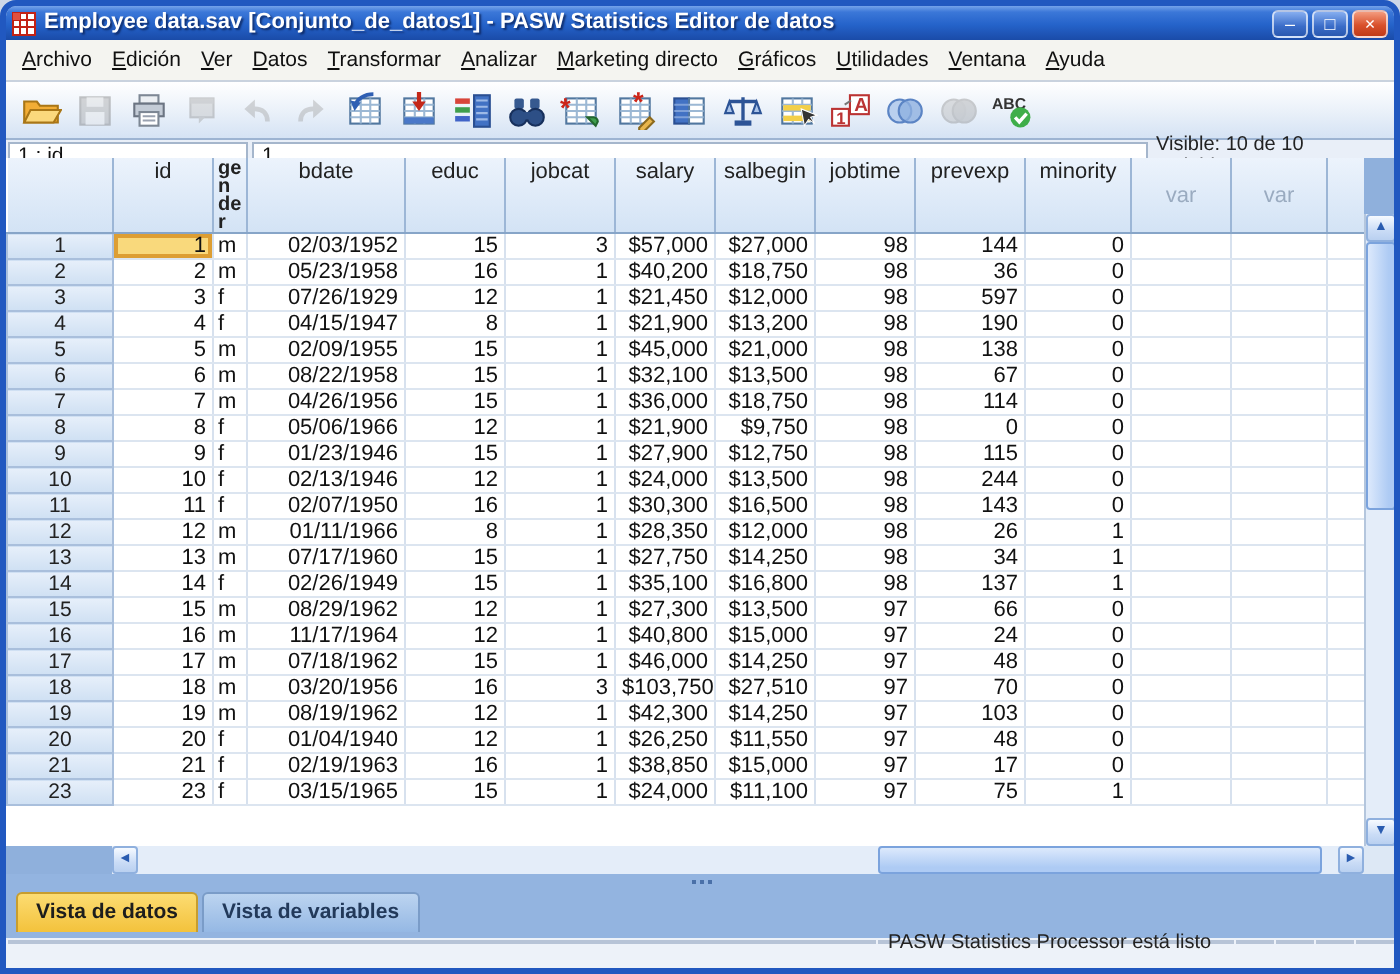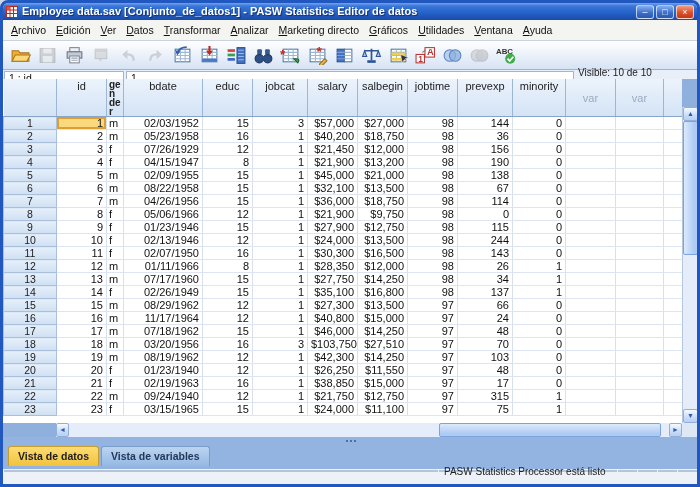--- a/index.html
+++ b/index.html
@@ -334,21 +334,21 @@
             <tr>
               <th>3</th>
               <td>3</td>
               <td class="left">f</td>
               <td>07/26/1929</td>
               <td>12</td>
               <td>1</td>
               <td>$21,450</td>
               <td>$12,000</td>
               <td>98</td>
-              <td>156</td>
+              <td>597</td>
               <td>0</td>
               <td></td>
               <td></td>
               <td></td>
             </tr>
             <tr>
               <th>4</th>
               <td>4</td>
               <td class="left">f</td>
               <td>04/15/1947</td>
@@ -600,21 +600,21 @@
               <td>103</td>
               <td>0</td>
               <td></td>
               <td></td>
               <td></td>
             </tr>
             <tr>
               <th>20</th>
               <td>20</td>
               <td class="left">f</td>
-              <td>01/23/1940</td>
+              <td>01/04/1940</td>
               <td>12</td>
               <td>1</td>
               <td>$26,250</td>
               <td>$11,550</td>
               <td>97</td>
               <td>48</td>
               <td>0</td>
               <td></td>
               <td></td>
               <td></td>
@@ -624,36 +624,20 @@
               <td>21</td>
               <td class="left">f</td>
               <td>02/19/1963</td>
               <td>16</td>
               <td>1</td>
               <td>$38,850</td>
               <td>$15,000</td>
               <td>97</td>
               <td>17</td>
               <td>0</td>
-              <td></td>
-              <td></td>
-              <td></td>
-            </tr>
-            <tr>
-              <th>22</th>
-              <td>22</td>
-              <td class="left">m</td>
-              <td>09/24/1940</td>
-              <td>12</td>
-              <td>1</td>
-              <td>$21,750</td>
-              <td>$12,750</td>
-              <td>97</td>
-              <td>315</td>
-              <td>1</td>
               <td></td>
               <td></td>
               <td></td>
             </tr>
             <tr>
               <th>23</th>
               <td>23</td>
               <td class="left">f</td>
               <td>03/15/1965</td>
               <td>15</td>

